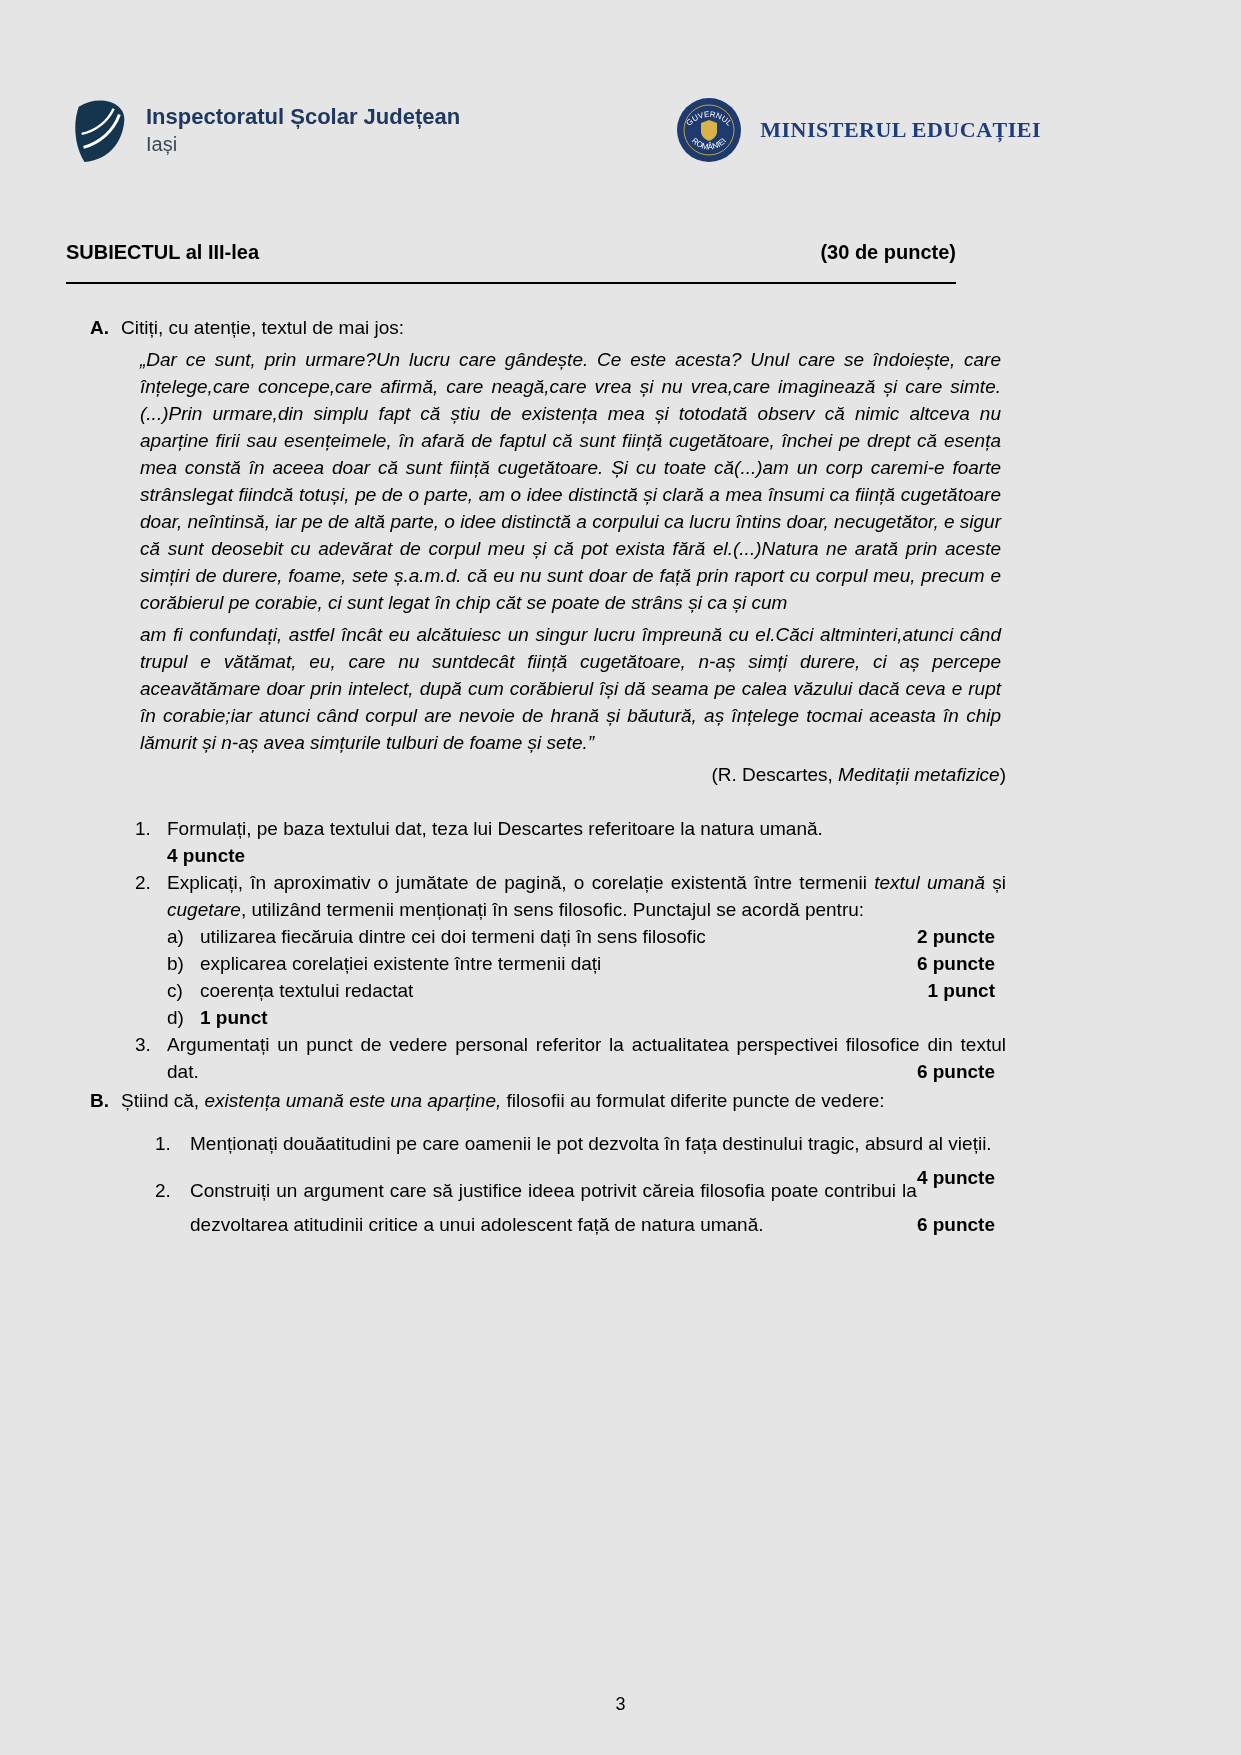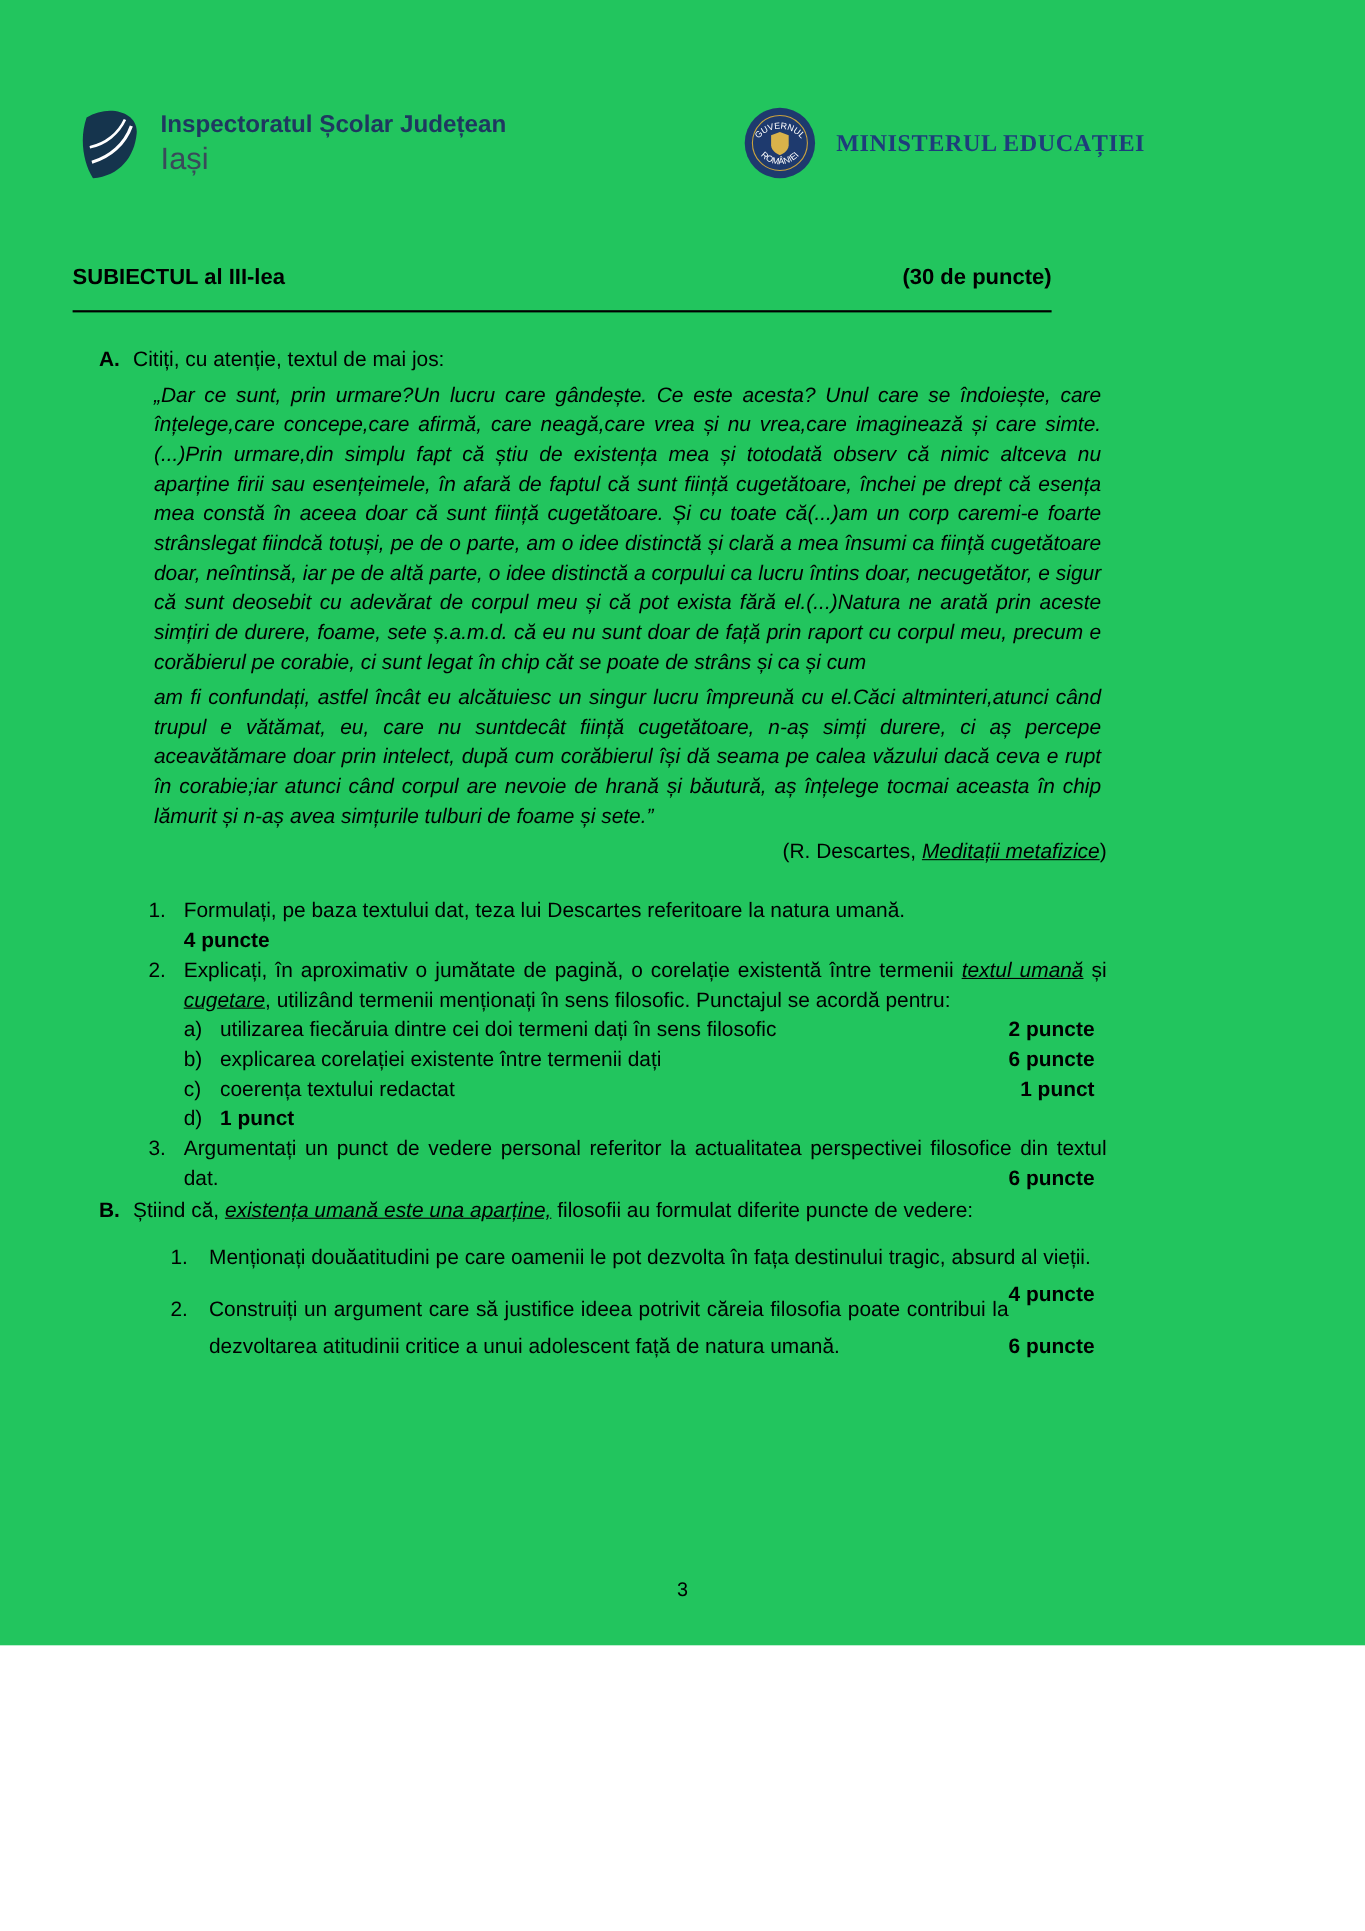--- a/index.html
+++ b/index.html
@@ -1,36 +1,36 @@
 <!DOCTYPE html>
 <html lang="ro"><head>
 <meta charset="utf-8">
 <style>
   html,body { margin:0; padding:0; background:#ffffff; }
   .page {
     position:relative;
     width:1241px;
-    height:1496px;
-    background:#22c55e;
+    height:1755px;
+    background:#e5e5e5;
     color:#000;
     font-family:"Liberation Sans", sans-serif;
     font-size:19px;
     overflow:hidden;
   }
 
   
   .logos {
     display:flex;
     justify-content:space-between;
     align-items:center;
     padding:95px 200px 0 70px;
   }
   .logo-left { display:flex; align-items:center; gap:14px; }
   .logo-left-text .l1 { font-size:22px; font-weight:700; color:#1f3860; }
-  .logo-left-text .l2 { font-size:28px; color:#3a4a5a; margin-top:3px; }
+  .logo-left-text .l2 { font-size:20px; color:#3a4a5a; margin-top:3px; }
   .logo-right { display:flex; align-items:center; gap:18px; }
   .ministry-text {
     font-family:"Liberation Serif", serif;
     font-weight:700;
     font-size:22px;
     letter-spacing:0.5px;
     color:#1e3d7b;
   }
 
   
@@ -55,21 +55,21 @@
     margin-left:69px;
     width:871px;
     font-style:italic;
     text-align:justify;
     line-height:27px;
     margin-top:2px;
   }
   .quote p { margin:5px; }
 
   .attribution { text-align:right; line-height:27px; margin-top:1px; }
-  .it { font-style:italic;text-decoration:underline; }
+  .it { font-style:italic; }
 
   .items { margin-top:27px; }
   .item { position:relative; padding-left:101px; line-height:27px; text-align:justify; }
   .item .num { position:absolute; left:69px; }
   .pts-own { font-weight:700; }
   .pts-float { float:right; font-weight:700; margin-right:11px; }
 
   .sub { display:flex; padding-left:101px; line-height:27px; }
   .sub-label { width:33px; flex:none; }
   .sub-text { flex:1; }

